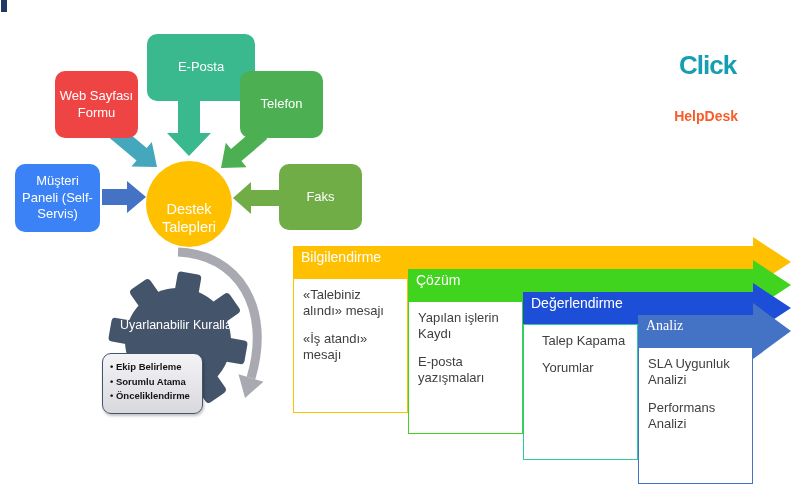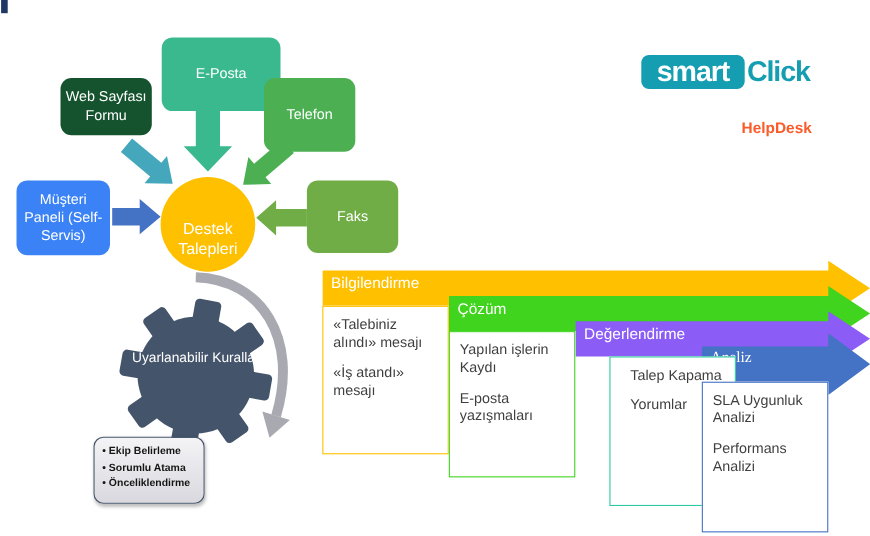--- a/index.html
+++ b/index.html
@@ -7,62 +7,62 @@
            font-family:"Liberation Sans",sans-serif; overflow:hidden; }
 
   .corner { position:absolute; left:1px; top:0; width:6px; height:12px; background:#203864; }
 
   svg.overlay { position:absolute; left:0; top:0; width:791px; height:487px; pointer-events:none; }
 
   
   .node { position:absolute; border-radius:10px; color:#fff; display:flex;
           align-items:center; justify-content:center; text-align:center;
           font-size:13px; line-height:1.3; padding:4px; box-sizing:border-box; }
-  #node-web     { left:55px;  top:71px;  width:83px; height:52px; background:#14532d; }
+  #node-web     { left:55px;  top:71px;  width:83px; height:67px; background:#ef4444; }
   #node-eposta  { left:147px; top:34px;  width:108px; height:67px; background:#39B98D; }
   #node-telefon { left:240px; top:71px;  width:83px; height:67px; background:#4CB053; }
   #node-musteri { left:15px;  top:164px; width:85px; height:68px; background:#3b82f6; }
   #node-faks    { left:279px; top:164px; width:83px; height:66px; background:#70AD47; }
 
   .hub { position:absolute; left:146px; top:161px; width:86px; height:86px;
          border-radius:50%; background:#FFC000; color:#fff; display:flex;
          align-items:center; justify-content:center; text-align:center;
          font-size:14.5px; line-height:1.25; }
   .hub span { width:64px;margin-top:28px; }
 
   .gear-label { position:absolute; left:118px; top:317px; width:120px;
                 color:#fff; text-align:center; font-size:12.5px; line-height:1.3; z-index:3; }
 
-  .rules-box { position:absolute; left:85px; top:353px; width:101px; height:61px;
+  .rules-box { position:absolute; left:102px; top:353px; width:101px; height:61px;
                box-sizing:border-box; background:linear-gradient(#F4F4F7,#D8D8DE);
                border:1px solid #44546A; border-radius:9px; padding:6px 4px 4px 7px;
-               box-shadow:1px 2px 3px rgba(0,0,0,0.25); z-index:4;margin-top:44px; }
+               box-shadow:1px 2px 3px rgba(0,0,0,0.25); z-index:4; }
   .rules-box div { font-size:9.5px; font-weight:bold; color:#141414; line-height:1.55; }
   .rules-box div::before { content:"• "; }
 
   
   .stage-bar { position:absolute; }
   .stage-bar .lbl { position:absolute; left:8px; color:#fff; font-size:14px; }
   #bar-0 { left:293px; top:237px; width:498px; height:50px; background:#FFC000; z-index:1;
            clip-path:polygon(0 9px,460px 9px,460px 0,498px 25px,460px 50px,460px 41px,0 41px); }
   #bar-1 { left:408px; top:260px; width:383px; height:50px; background:#41D41E; z-index:2;
            clip-path:polygon(0 9px,345px 9px,345px 0,383px 25px,345px 50px,345px 41px,0 41px); }
-  #bar-2 { left:523px; top:283px; width:268px; height:50px; background:#8b5cf6; z-index:3;
+  #bar-2 { left:523px; top:283px; width:268px; height:50px; background:#1d4ed8; z-index:3;
            clip-path:polygon(0 9px,230px 9px,230px 0,268px 25px,230px 50px,230px 41px,0 41px); }
   #bar-3 { left:638px; top:303px; width:153px; height:56px; background:#4472C4; z-index:4;
            clip-path:polygon(0 12px,115px 12px,115px 0,153px 28px,115px 56px,115px 44px,0 44px); }
   #bar-0 .lbl, #bar-1 .lbl, #bar-2 .lbl { top:12px; }
   #bar-3 .lbl { top:15px;font-family:Liberation Serif, serif; }
 
   .stage-box { position:absolute; width:115px; box-sizing:border-box; background:#fff;
                z-index:5; padding:8px 5px 0 9px; font-size:13px; color:#3F3F3F; line-height:1.25; }
   .stage-box p { margin:0 0 11px; }
   #box-0 { left:293px; top:278px; height:135px; border:1.5px solid #FFC000; }
   #box-1 { left:408px; top:301px; height:133px; border:1.5px solid #41D41E; }
-  #box-2 { left:554px; top:324px; height:136px; border:1.5px solid #2EC9A0;padding-left:18px; }
+  #box-2 { left:523px; top:324px; height:136px; border:1.5px solid #2EC9A0;padding-left:18px; }
   #box-3 { left:638px; top:347px; height:137px; border:1.5px solid #4472C4; }
 
   
   .logo-badge { position:absolute; left:583px; top:50px; width:94px; height:31px;
                 background:#159EB1; border-radius:7px; color:#fff; font-weight:bold;
                 font-size:26px; display:flex; align-items:center; justify-content:center;
                 letter-spacing:-1px; z-index:2; }
   .logo-click { position:absolute; left:679px; top:50px; height:31px; display:flex;
                 align-items:center; color:#159EB1; font-weight:bold; font-size:26px;
                 letter-spacing:-1px; z-index:2; }
@@ -166,19 +166,16 @@
   </div>
   <div class="stage-box" id="box-2">
     <p>Talep Kapama</p>
     <p>Yorumlar</p>
   </div>
   <div class="stage-box" id="box-3">
     <p>SLA Uygunluk Analizi</p>
     <p>Performans Analizi</p>
   </div>
 
-  <div class="logo-badge">
-    <span>smart</span>
-  </div>
   <div class="logo-click">Click</div>
   <div class="logo-product">HelpDesk</div>
 
 </div>
 
 </body></html>

